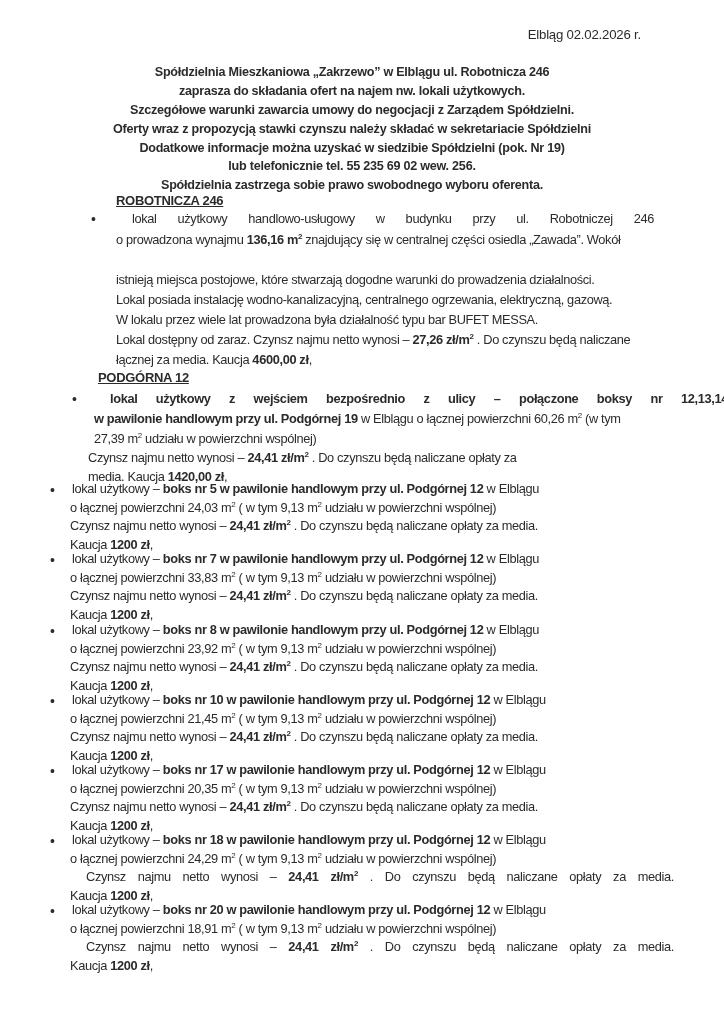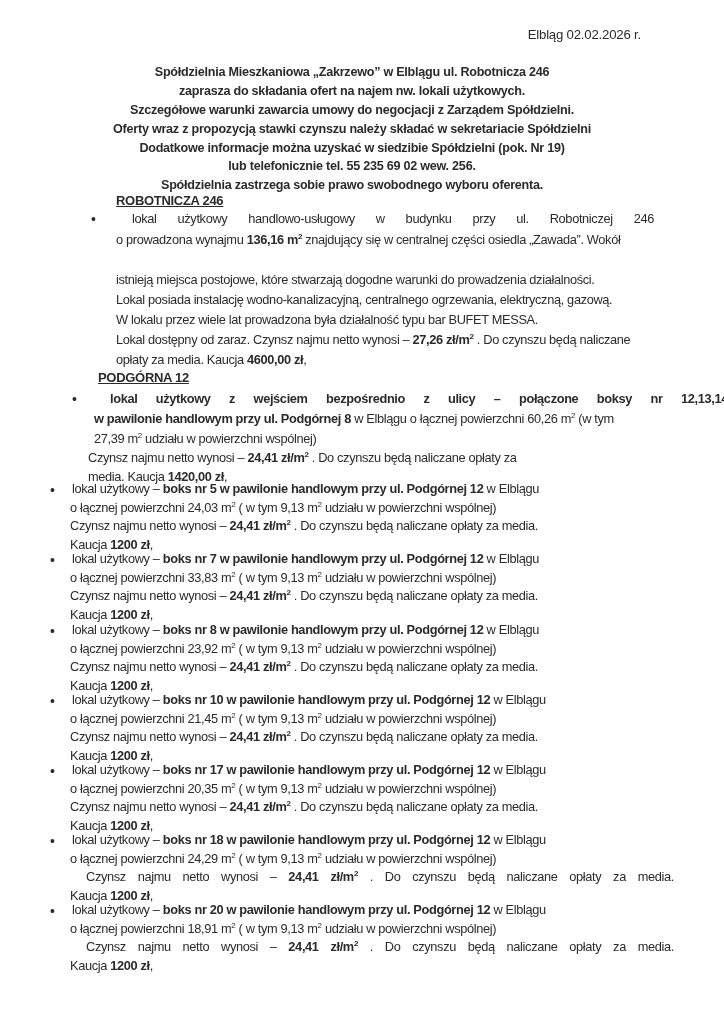--- a/index.html
+++ b/index.html
@@ -31,27 +31,27 @@
   <div class="hdr" style="top:178px">Spółdzielnia zastrzega sobie prawo swobodnego wyboru oferenta.</div>
 
   <div class="sect" style="left:116px;top:193px">ROBOTNICZA 246</div>
   <div class="bullet" style="left:91px;top:212px">•</div>
   <div class="just" style="left:116px;top:211px;width:522px">lokal użytkowy handlowo-usługowy w budynku przy ul. Robotniczej 246</div>
   <div class="line" style="left:116px;top:232px"><span>o prowadzona wynajmu </span><b>136,16 m</b><b><sup>2</sup></b><span> znajdujący się w centralnej części osiedla „Zawada”. Wokół</span></div>
   <div class="line" style="left:116px;top:272px">istnieją miejsca postojowe, które stwarzają dogodne warunki do prowadzenia działalności.</div>
   <div class="line" style="left:116px;top:292px">Lokal posiada instalację wodno-kanalizacyjną, centralnego ogrzewania, elektryczną, gazową.</div>
   <div class="line" style="left:116px;top:312px">W lokalu przez wiele lat prowadzona była działalność typu bar BUFET MESSA.</div>
   <div class="line" style="left:116px;top:332px"><span>Lokal dostępny od zaraz.  Czynsz najmu netto wynosi  –  </span><b>27,26 zł/m</b><b><sup>2</sup></b><span> . Do czynszu będą naliczane</span></div>
-  <div class="line" style="left:116px;top:352px"><span>opłaty za  media. Kaucja </span><b>4600,00 zł</b><span>,</span></div>
+  <div class="line" style="left:116px;top:352px"><span>łącznej za  media. Kaucja </span><b>4600,00 zł</b><span>,</span></div>
 
   <div class="sect" style="left:98px;top:370px">PODGÓRNA 12</div>
 
   <div class="bullet" style="left:72px;top:392px">•</div>
   <div class="just" style="left:94px;top:391px;width:618px;font-weight:bold">lokal użytkowy z wejściem bezpośrednio z ulicy – połączone boksy nr   12,13,14</div>
-  <div class="line" style="left:94px;top:411px"><b>w pawilonie handlowym przy ul. Podgórnej 8</b><span> w Elblągu o łącznej powierzchni  60,26 m</span><sup>2</sup><span> (w tym</span></div>
+  <div class="line" style="left:94px;top:411px"><b>w pawilonie handlowym przy ul. Podgórnej 19</b><span> w Elblągu o łącznej powierzchni  60,26 m</span><sup>2</sup><span> (w tym</span></div>
   <div class="line" style="left:94px;top:431px"><span>27,39 m</span><sup>2</sup><span> udziału w powierzchni wspólnej)</span></div>
   <div class="line" style="left:88px;top:450px"><span>Czynsz najmu netto wynosi  –  </span><b>24,41 zł/m</b><b><sup>2</sup></b><span> . Do czynszu będą naliczane opłaty za</span></div>
   <div class="line" style="left:88px;top:469px"><span>media. Kaucja </span><b>1420,00 zł</b><span>,</span></div>
 
   <div id="units">
       <div>
         <div class="bullet" style="left: 50px; top: 483px;">•</div>
         <div class="line" style="left: 72px; top: 481px;"><span>lokal użytkowy – </span><b>boks nr  5 w pawilonie handlowym przy ul. Podgórnej 12</b><span> w Elblągu</span></div>
         <div class="line" style="left: 70px; top: 500px;"><span>o łącznej powierzchni  24,03 m</span><sup>2</sup><span> ( w tym 9,13 m</span><sup>2</sup><span> udziału w powierzchni wspólnej)</span></div>
         <div class="line" style="left: 70px; top: 518px;"><span>Czynsz najmu netto wynosi  –  </span><b>24,41 zł/m</b><b><sup>2</sup></b><span> . Do czynszu będą naliczane opłaty za media.</span></div>

